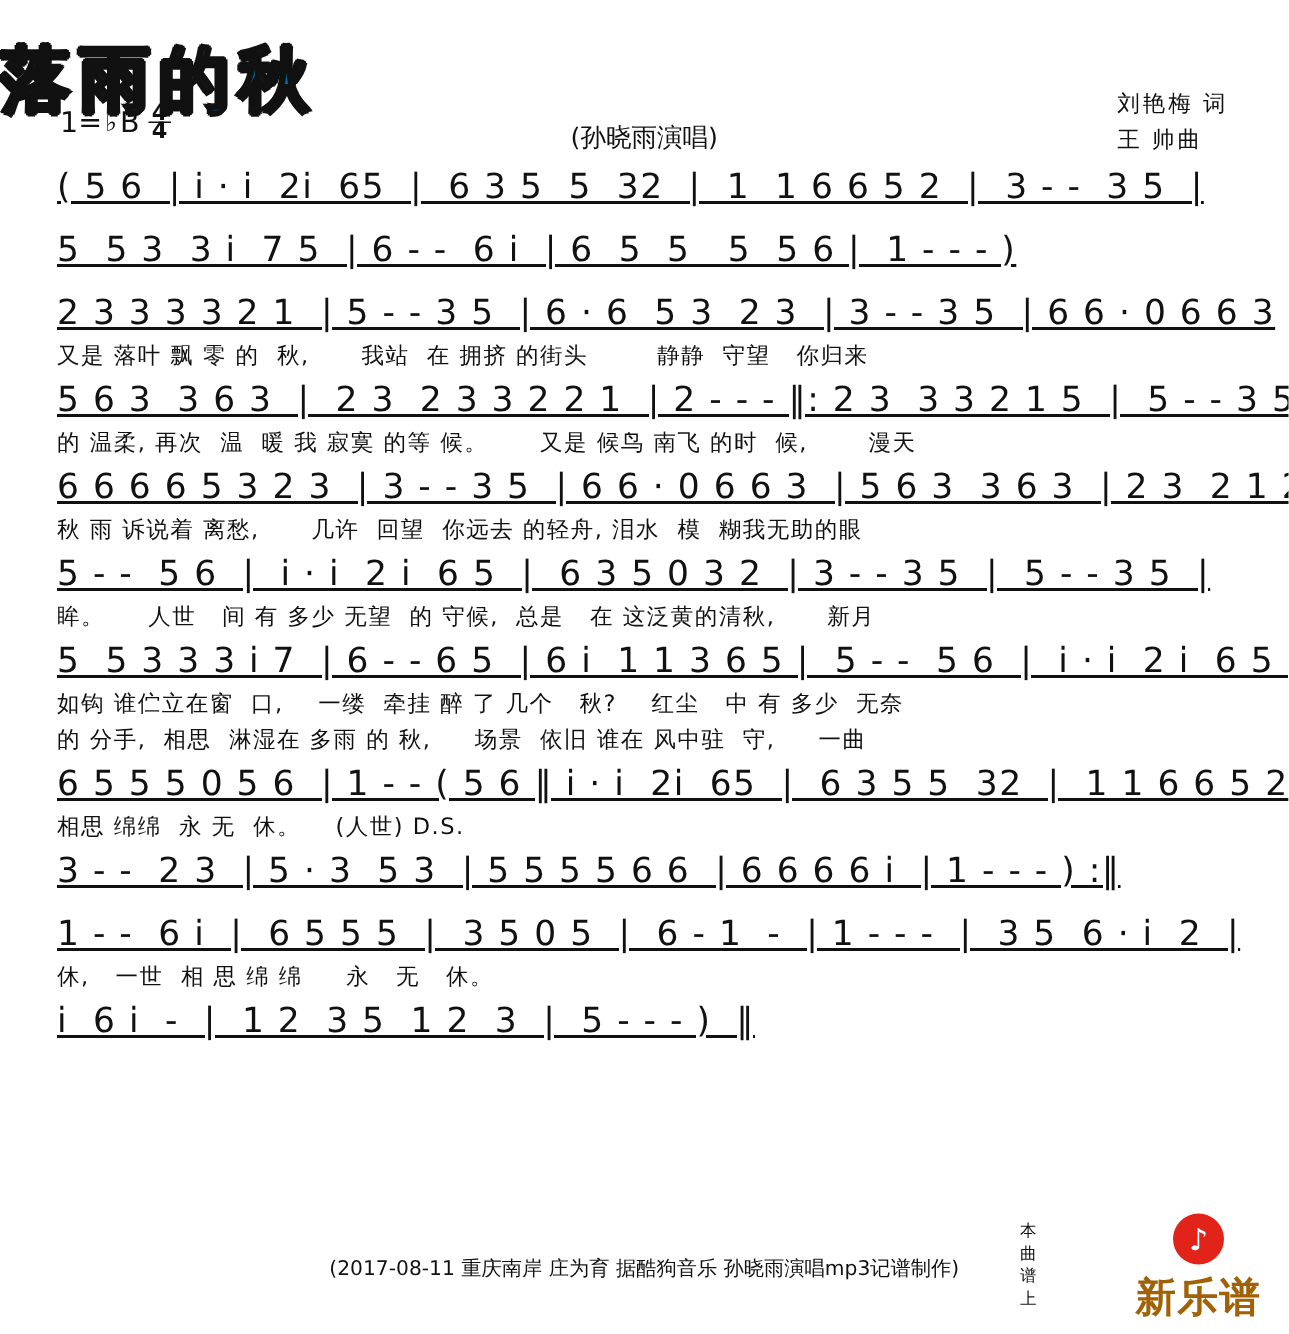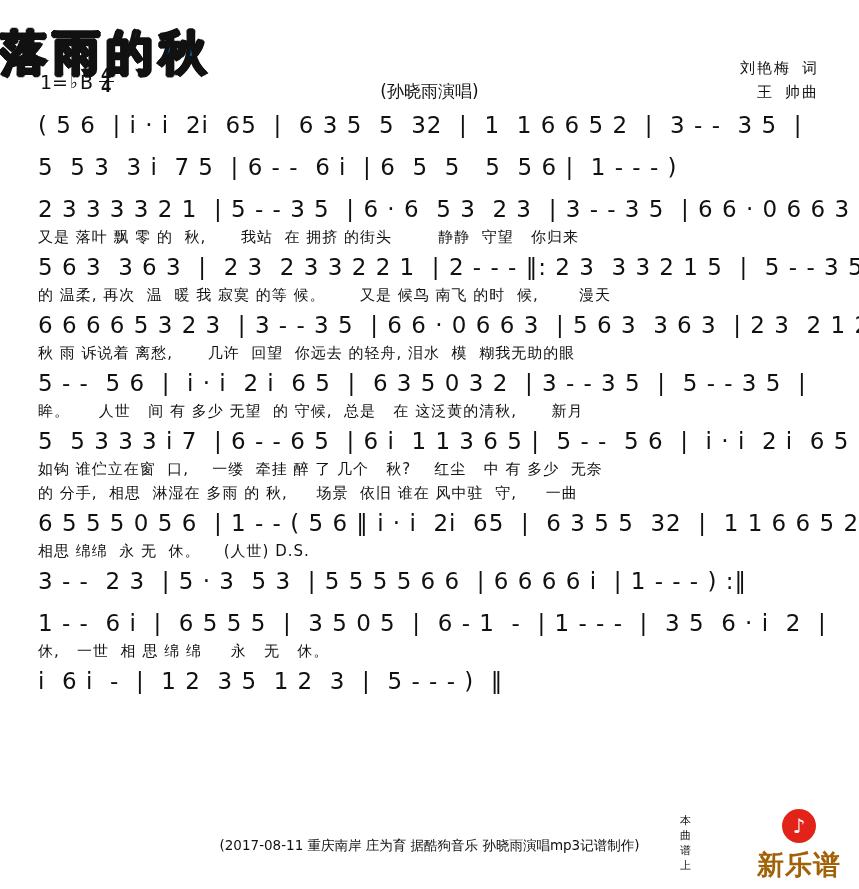--- a/index.html
+++ b/index.html
@@ -30,23 +30,23 @@
   .subtitle{
     position:absolute;left:0;right:0;top:80px;
     text-align:center;
     font-size:17px;
     font-family:"DejaVu Sans", sans-serif;
     color:#111;
   }
   .credits{
     position:absolute;right:40px;top:58px;
     font-size:15px;
-    font-family:Liberation Mono, monospace;
+    font-family:Liberation Sans, sans-serif;
     line-height:24px;
-    text-align:right;
+    text-align:left;
     letter-spacing:2px;
   }
   .keysig{
     position:absolute;left:40px;top:70px;
     font-size:19px;
     font-family:"DejaVu Sans", sans-serif;
     display:flex;align-items:center;gap:2px;
   }
   .keysig .flat{font-size:17px;vertical-align:top;}
   .meter{display:inline-flex;flex-direction:column;align-items:center;
@@ -64,20 +64,21 @@
     position:relative;
     margin-bottom:2px;
   }
   .notes{
     font-family:"DejaVu Sans", sans-serif;
     font-size:23px;
     letter-spacing:1px;
     white-space:pre;
     line-height:34px;
     height:34px;
+    text-decoration:underline;
   }
   .lyrics{
     font-family:"DejaVu Sans", sans-serif;
     font-size:15px;
     letter-spacing:1px;
     white-space:pre;
     line-height:22px;
     height:22px;
   }
   .lyrics.empty{height:6px;}

